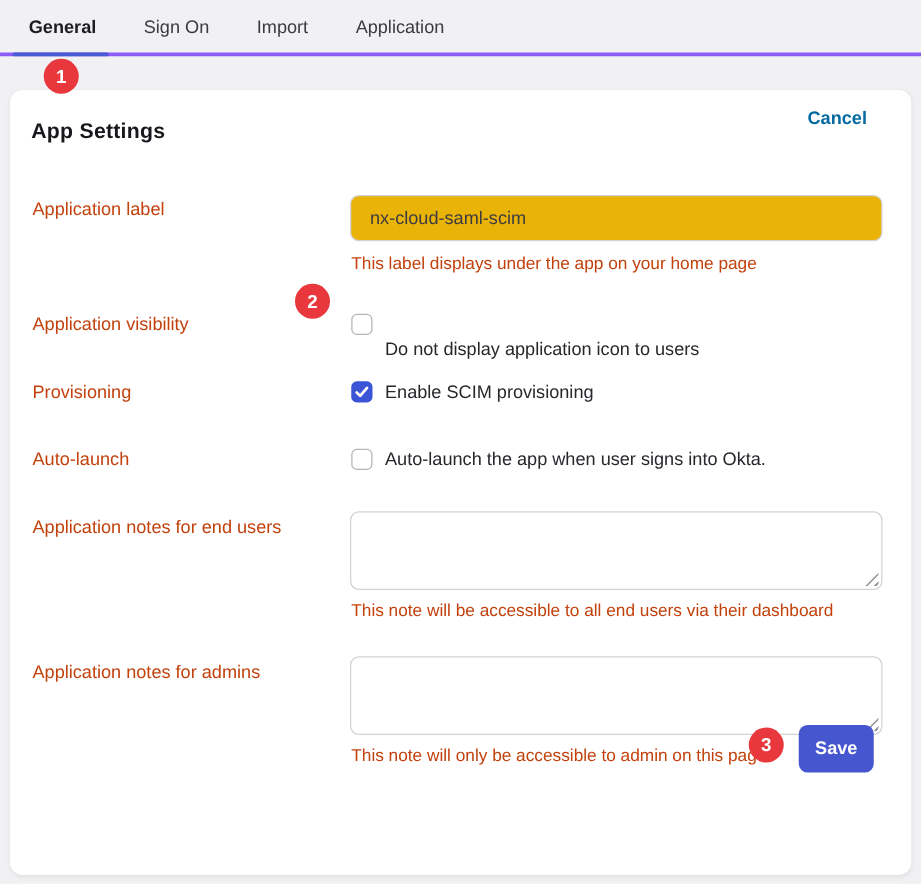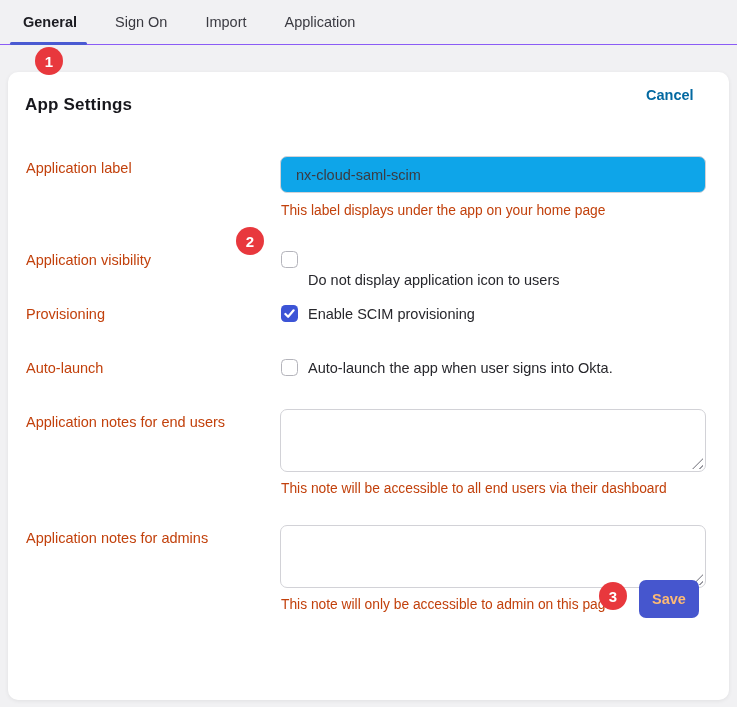--- a/index.html
+++ b/index.html
@@ -9,21 +9,21 @@
     background:#f1f1f3;
     position:relative;
     overflow:hidden;
     -webkit-font-smoothing:antialiased;
   }
 
   
   .tabbar {
     position:absolute; left:0; top:0; width:737px; height:45px;
     background:#f1f1f3;
-    border-bottom:1px solid #8b5cf6;
+    border-bottom:3px solid #8b5cf6;
   }
   .tabs { display:flex; align-items:center; height:44px; padding-left:23px; }
   .tab {
     font-size:14.5px; color:#3a3a41; font-weight:500;
     margin-right:38px; cursor:pointer; white-space:nowrap;
   }
   .tab.active { color:#1c1c21; font-weight:700; }
   .tab-underline {
     position:absolute; left:10px; top:42px; width:77px; height:3px;
     background:#4a5ad2; border-radius:2px;
@@ -58,21 +58,21 @@
   
   .row-label {
     position:absolute; left:26px;
     font-size:14.5px; color:#c2410c; white-space:nowrap;
   }
   .text-input {
     position:absolute; left:280px; top:156px; width:426px; height:37px;
     border:1px solid #d2d2d7; border-radius:7px;
     padding:0 15px; font-size:14.5px; color:#3b3b42;
     font-family:"Liberation Sans","DejaVu Sans",sans-serif;
-    background:#0ea5e9; outline:none;
+    background:#eab308; outline:none;
   }
   .helper {
     position:absolute; left:281px;
     font-size:13.8px; color:#c2410c; white-space:nowrap;
   }
   .checkbox {
     position:absolute; width:17px; height:17px; border-radius:4.5px;
     border:1.5px solid #b4b4bb; background:#fff; cursor:pointer;
   }
   .checkbox.checked {
@@ -95,21 +95,21 @@
     position:absolute; width:11px; height:11px;
     clip-path:polygon(100% 0, 100% 100%, 0 100%);
     background:repeating-linear-gradient(135deg,
       transparent 0 2.5px, #9b9ba2 2.5px 4px, transparent 4px 5px);
   }
 
   
   .save-button {
     position:absolute; left:639px; top:580px; width:60px; height:38px;
     background:#4656ce; border:none; border-radius:7px;
-    color:#fdba74; font-size:14.5px; font-weight:700; cursor:pointer;
+    color:#ffffff; font-size:14.5px; font-weight:700; cursor:pointer;
     font-family:"Liberation Sans","DejaVu Sans",sans-serif;
   }
 </style>
 </head>
 <body>
 
 <div class="tabbar">
   <div class="tabs">
     <div class="tab active">General</div>
     <div class="tab">Sign On</div>

